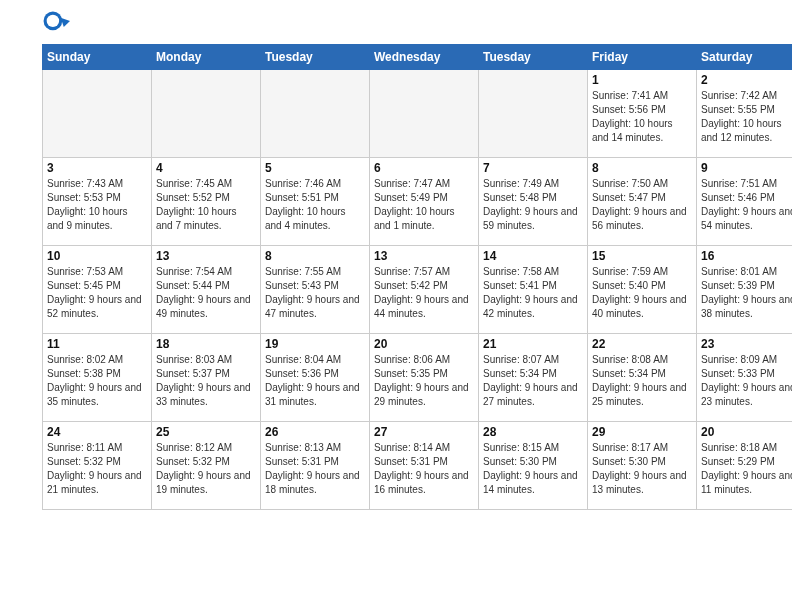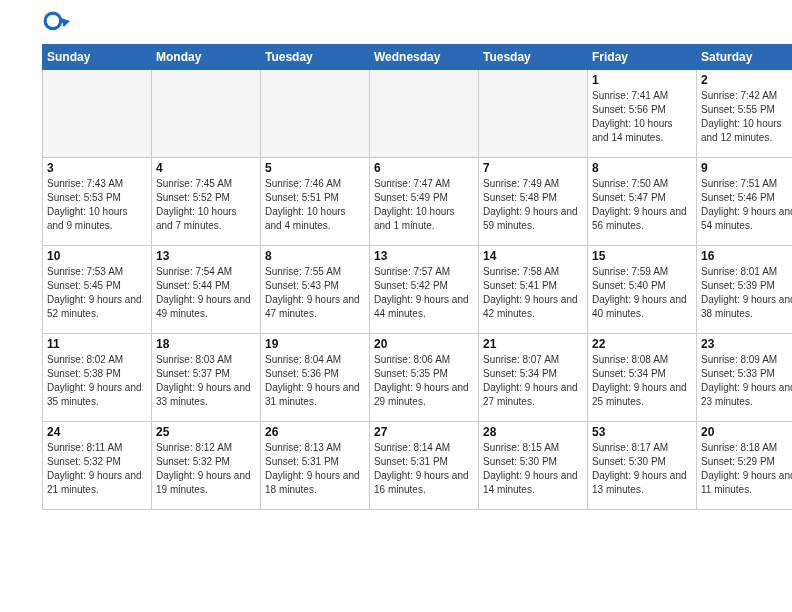--- a/index.html
+++ b/index.html
@@ -242,21 +242,21 @@
           </td>
           <td>
             <div class="day-number">27</div>
             <div class="day-info">Sunrise: 8:14 AM<br>Sunset: 5:31 PM<br>Daylight: 9 hours and 16 minutes.</div>
           </td>
           <td>
             <div class="day-number">28</div>
             <div class="day-info">Sunrise: 8:15 AM<br>Sunset: 5:30 PM<br>Daylight: 9 hours and 14 minutes.</div>
           </td>
           <td>
-            <div class="day-number">53</div>
+            <div class="day-number">29</div>
             <div class="day-info">Sunrise: 8:17 AM<br>Sunset: 5:30 PM<br>Daylight: 9 hours and 13 minutes.</div>
           </td>
           <td>
             <div class="day-number">20</div>
             <div class="day-info">Sunrise: 8:18 AM<br>Sunset: 5:29 PM<br>Daylight: 9 hours and 11 minutes.</div>
           </td>
         </tr>
       </tbody>
   </table>
 </div>

